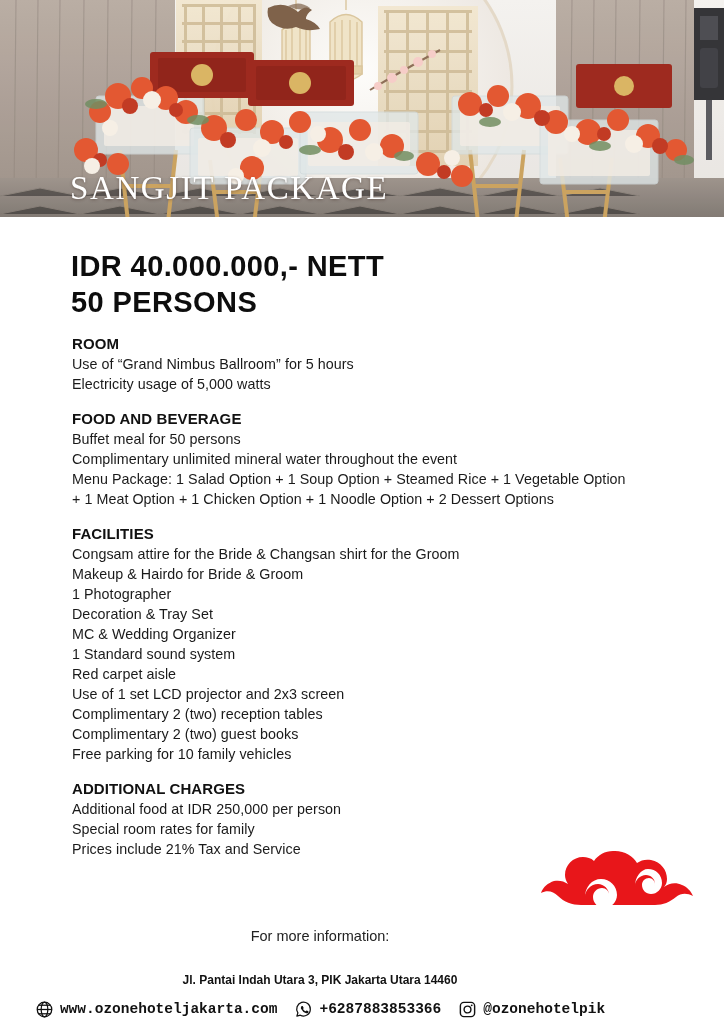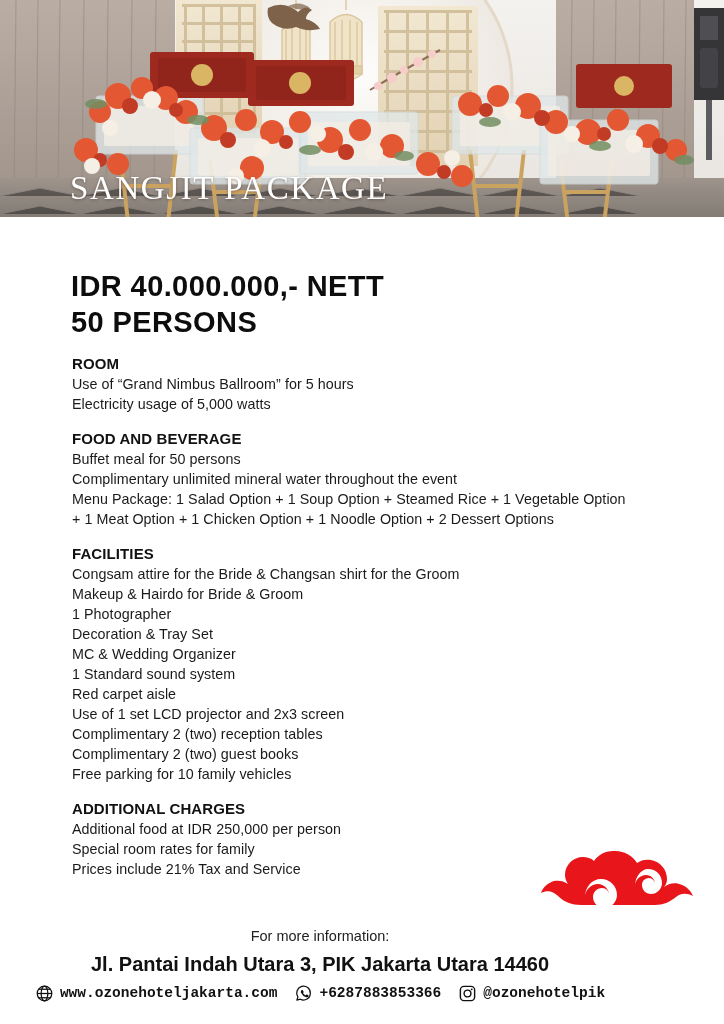--- a/index.html
+++ b/index.html
@@ -15,21 +15,21 @@
   .hero svg{display:block;width:724px;height:237px;}
   .hero-title{
     position:absolute;left:70px;top:172px;
     font-family:"Liberation Serif",serif;
     font-size:33px;font-weight:400;color:#ffffff;
     letter-spacing:1.6px;line-height:1;white-space:nowrap;
     text-shadow:0 1px 3px rgba(60,40,30,.45);
   }
 
   
-  .content{position:absolute;left:0;top:246px;width:724px;}
+  .content{position:absolute;left:0;top:226px;width:724px;}
   .price-block{padding:22px 0 0 71px;}
   .price-line{
     font-size:29px;font-weight:700;letter-spacing:.4px;
     line-height:36px;color:#0d0d0d;
   }
 
   .sections{padding:14px 0 0 72px;}
   .section{margin-bottom:15px;}
   .section-title{
     font-size:15px;font-weight:700;letter-spacing:.1px;
@@ -40,21 +40,21 @@
     letter-spacing:.05px;white-space:nowrap;
   }
 
   
   .cloud{position:absolute;left:530px;top:845px;width:170px;height:72px;}
   .cloud svg{display:block;width:170px;height:72px;}
 
   
   .footer{position:absolute;left:0;top:925px;width:640px;text-align:center;}
   .footer-lead{font-size:14.5px;font-weight:400;color:#222;line-height:22px;}
-  .footer-address{font-size:20px;font-weight:700;color:#111;line-height:22px;margin-top:6px;}
+  .footer-address{font-size:12px;font-weight:700;color:#111;line-height:22px;margin-top:22px;}
   .footer-contacts{
     display:flex;align-items:center;justify-content:center;
     gap:6px;margin-top:8px;font-size:14.5px;font-weight:700;color:#111;font-family:Liberation Mono, monospace;
   }
   .footer-contacts .txt{line-height:20px;white-space:nowrap;}
   .ic{display:inline-flex;align-items:center;justify-content:center;flex:0 0 auto;}
   .ic svg{display:block;}
   .gap{width:5px;}
 </style>
 </head>

